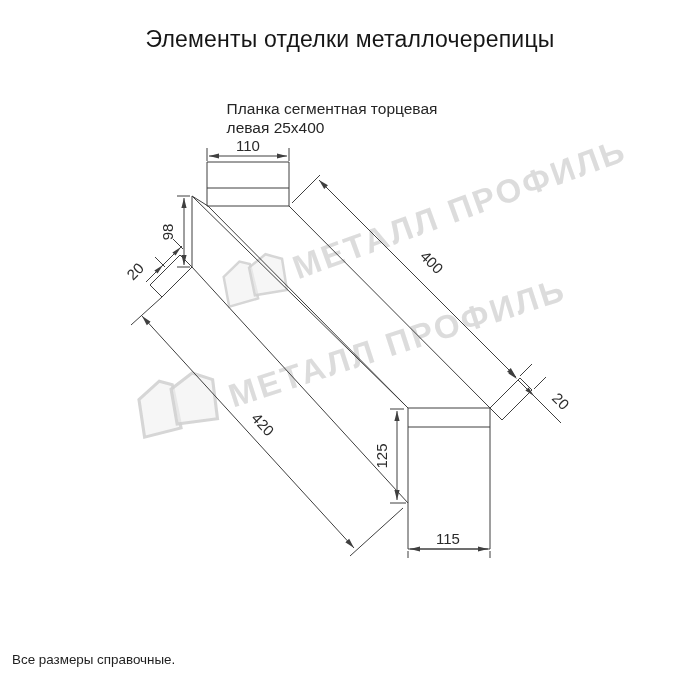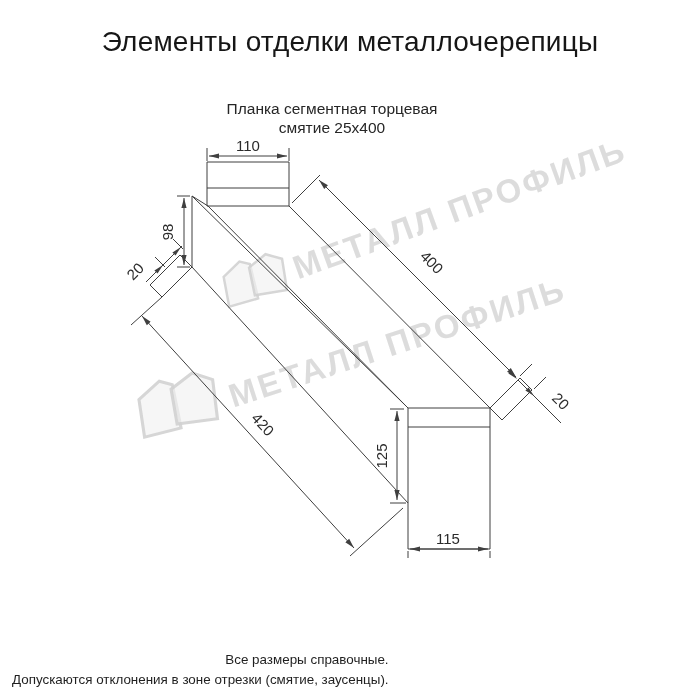--- a/index.html
+++ b/index.html
@@ -4,25 +4,25 @@
 <style>
   html,body{margin:0;padding:0;}
   body{
     width:700px;height:700px;position:relative;overflow:hidden;
     background:#ffffff;
     font-family:"Liberation Sans", sans-serif;
     color:#1a1a1a;
   }
   .page-title{
     position:absolute;top:26px;left:0;width:700px;
-    text-align:center;font-size:28px;letter-spacing:0.2px;color:#161616;
+    text-align:center;font-size:23px;letter-spacing:0.2px;color:#161616;
   }
   .subtitle{
     position:absolute;top:99px;left:332px;transform:translateX(-50%);
-    text-align:center;font-size:15.5px;line-height:19px;color:#262626;
+    text-align:left;font-size:15.5px;line-height:19px;color:#262626;
     white-space:nowrap;
   }
   .footer{
     position:absolute;left:12px;top:650px;
     font-size:13.4px;line-height:19.5px;color:#1f1f1f;text-align:right;
   }
   svg{position:absolute;left:0;top:0;}
   .ln{stroke:var(--line,#3f3f3f);stroke-width:1;fill:none;}
   .arr{fill:var(--line,#3f3f3f);stroke:none;}
   .dimtxt{font-family:"Liberation Sans",sans-serif;font-size:15px;fill:#2b2b2b;}
@@ -32,21 +32,21 @@
   }
   .wmshape{stroke:#d2d2d2;stroke-width:2.5;fill:#f1f1f1;fill-opacity:.7;opacity:.9;}
 </style>
 </head>
 <body>
 
 <div class="page-title">Элементы отделки металлочерепицы</div>
 
 <div class="subtitle">
   <div>Планка сегментная торцевая</div>
-  <div>смятие 25х400</div>
+  <div>левая 25х400</div>
 </div>
 
 <svg width="700" height="700" viewBox="0 0 700 700">
   <defs>
     <marker id="as" markerWidth="12" markerHeight="8" refX="1.5" refY="4" orient="auto" markerUnits="userSpaceOnUse">
       <path d="M1.5,4 L11.5,1.4 L11.5,6.6 Z" fill="#3f3f3f"></path>
     </marker>
     <marker id="ae" markerWidth="12" markerHeight="8" refX="10.5" refY="4" orient="auto" markerUnits="userSpaceOnUse">
       <path d="M10.5,4 L0.5,1.4 L0.5,6.6 Z" fill="#3f3f3f"></path>
     </marker>
@@ -144,14 +144,13 @@
     <g>
       <path class="ln" d="M408,551 V558 M490,551 V558"></path>
       <path class="ln" d="M410,549 L488,549" marker-start="url(#as)" marker-end="url(#ae)"></path>
       <text class="dimtxt" x="448" y="544" text-anchor="middle">115</text>
     </g>
   </g>
 </svg>
 
 <div class="footer">
   <div>Все размеры справочные.</div>
-  <div>Допускаются отклонения в зоне отрезки (смятие, заусенцы).</div>
 </div>
 
 </body></html>

